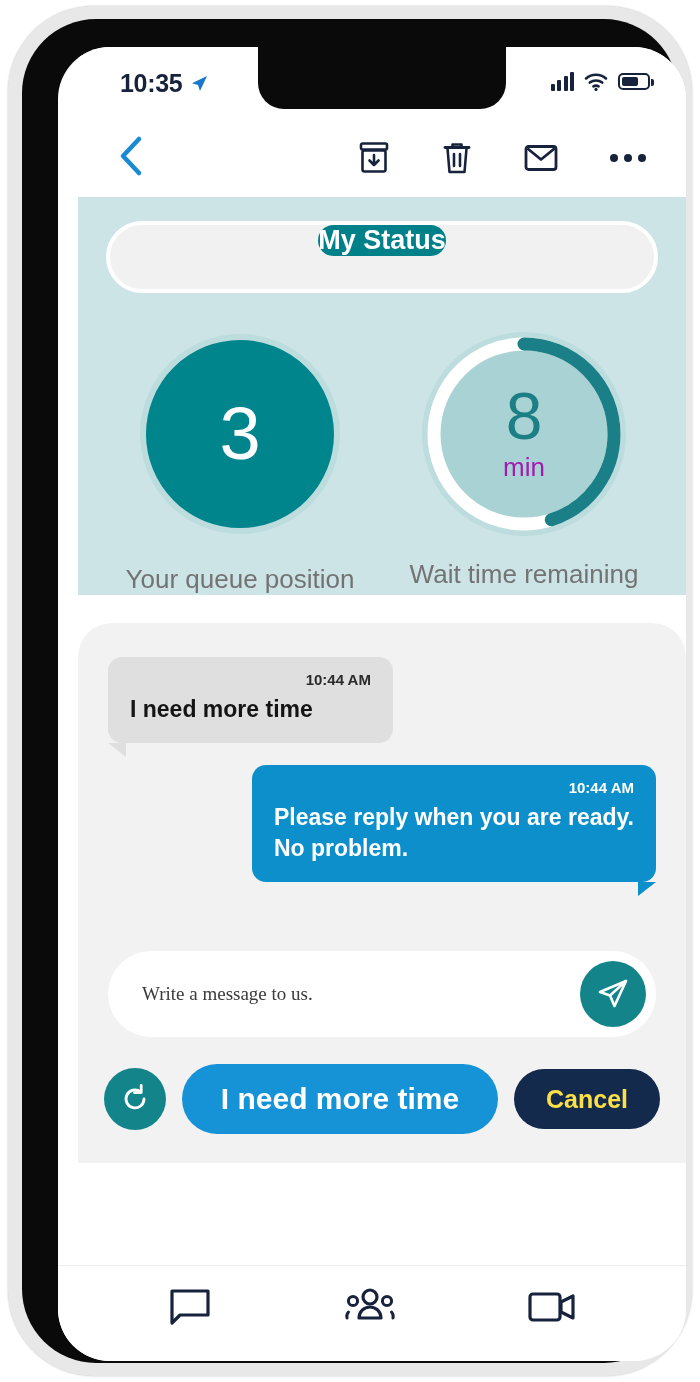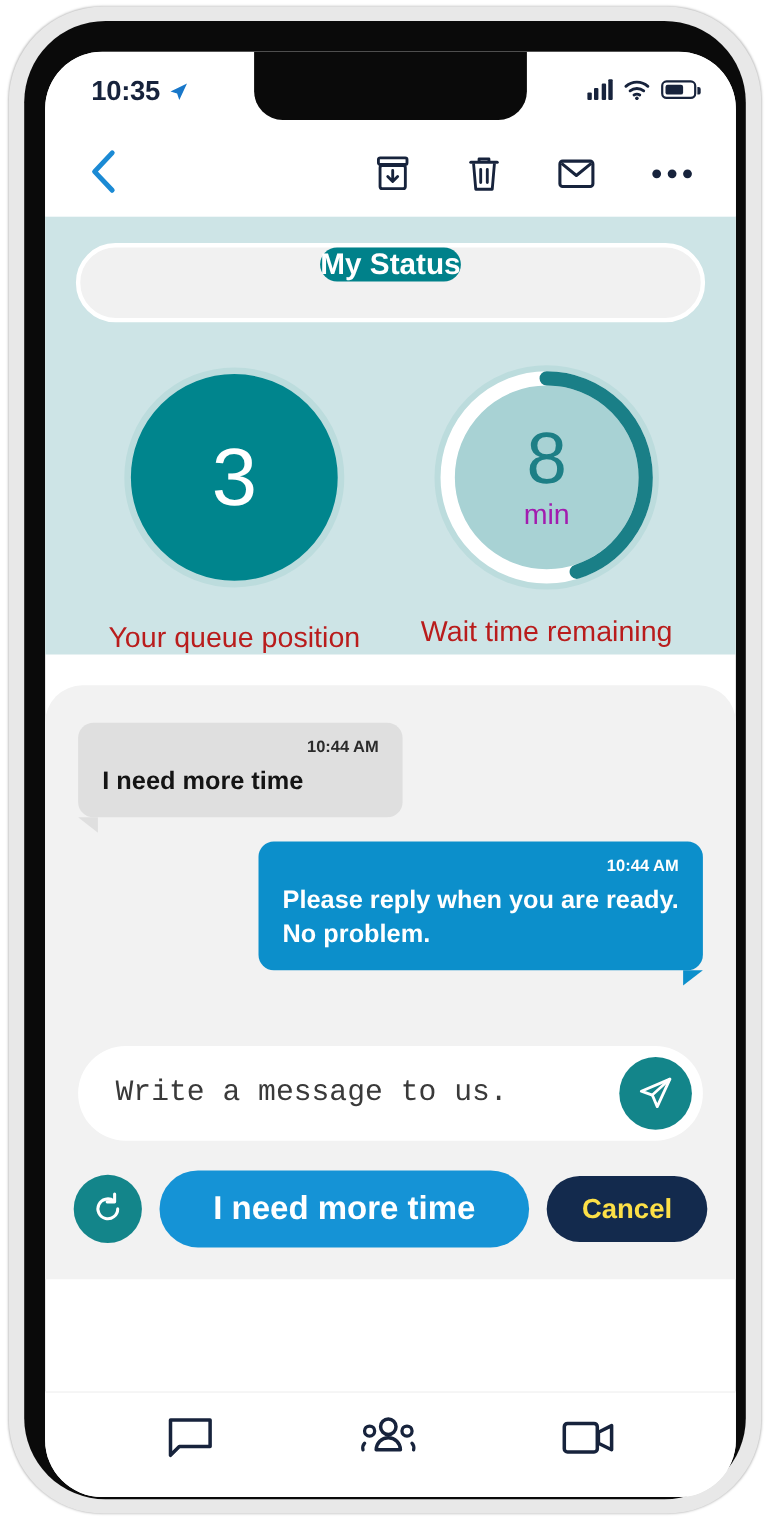--- a/index.html
+++ b/index.html
@@ -27,27 +27,28 @@
     position: absolute;
     left: 14px;
     top: 13px;
     width: 656px;
     height: 1344px;
     background: #0a0a0a;
     border-radius: 74px;
   }
   .screen {
     position: absolute;
-    left: 19px;
+    left: 36px;
     top: 28px;
     width: 628px;
     height: 1314px;
     background: #ffffff;
     border-radius: 52px;
     overflow: hidden;
+    padding-left: 20px;
   }
 
   
   .statusbar {
     position: relative;
     height: 72px;
     background: #ffffff;
   }
   .notch {
     position: absolute;
@@ -212,21 +213,21 @@
   .ring-unit {
     color: #a21caf;
     font-size: 26px;
     font-weight: 300;
     margin-top: 4px;
   }
 
   .metric-label {
     margin-top: 20px;
     font-size: 26px;
-    color: #b91c1c;
+    color: #737373;
     white-space: nowrap;
   }
 
   
   .chat {
     background: #f2f2f2;
     border-top-left-radius: 34px;
     border-top-right-radius: 34px;
     margin-top: 28px;
     padding: 34px 30px 0 30px;
@@ -282,22 +283,22 @@
     border-radius: 44px;
     display: flex;
     align-items: center;
     padding: 0 10px 0 34px;
   }
   .composer-input {
     flex: 1;
     border: none;
     outline: none;
     background: transparent;
-    font-family: Liberation Mono, monospace;
-    font-size: 27px;
+    font-family: Liberation Serif, serif;
+    font-size: 19px;
     color: #3a3a3a;
   }
   .composer-input::placeholder { color: #3a3a3a; opacity: 1; }
   .send-btn {
     width: 66px; height: 66px;
     border-radius: 50%;
     background: #13858a;
     display: flex;
     align-items: center;
     justify-content: center;

